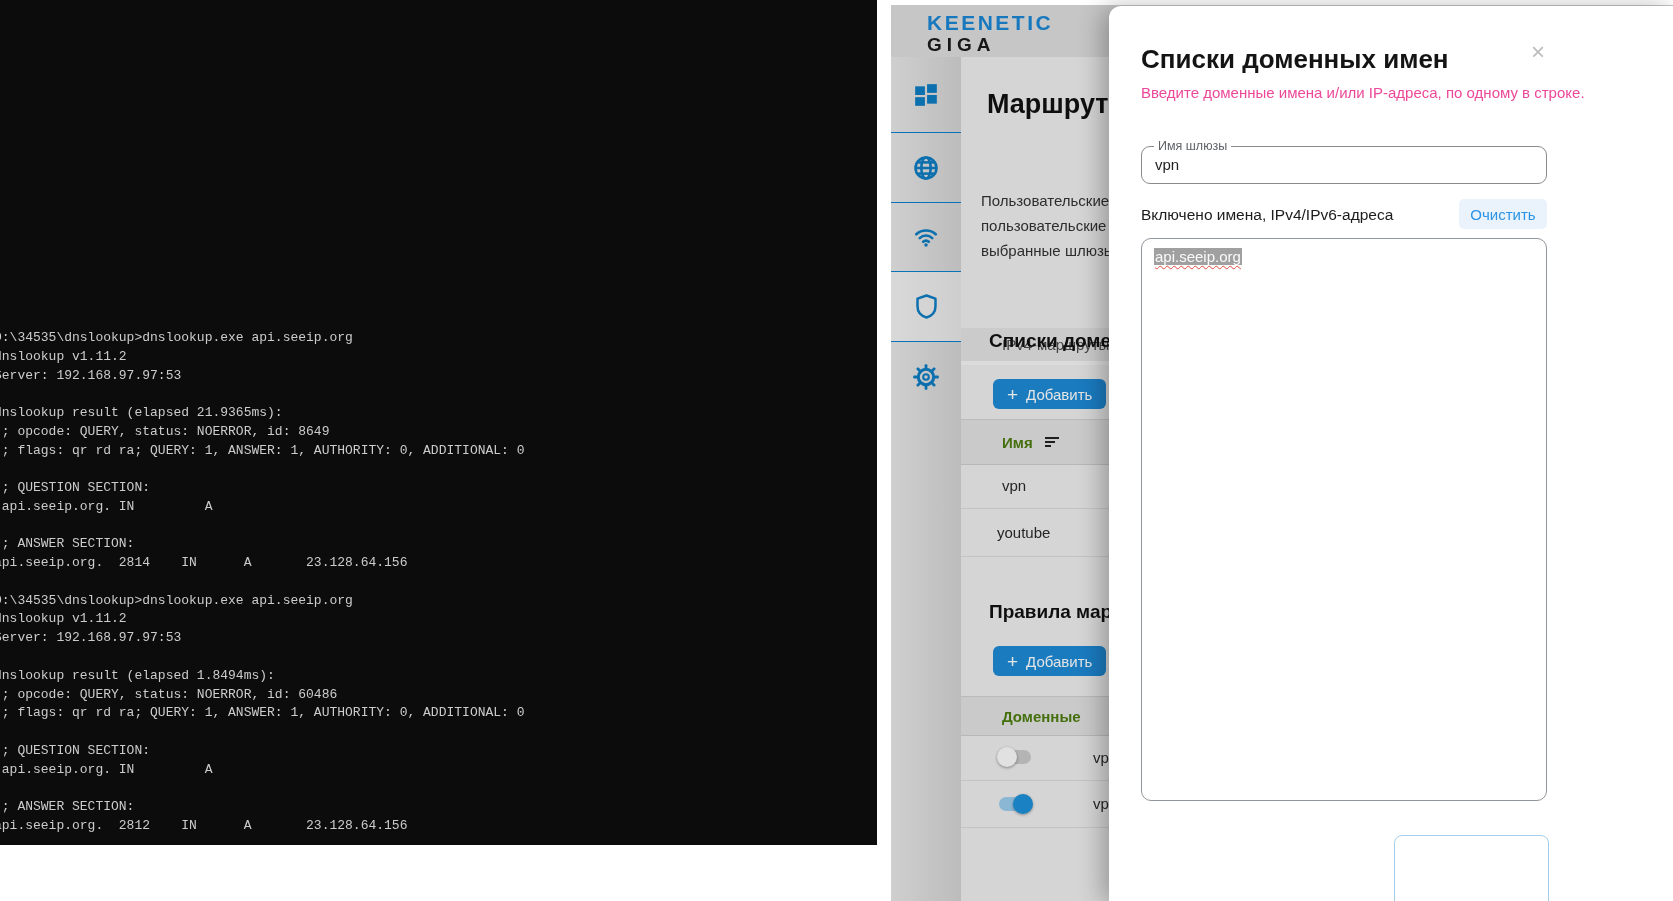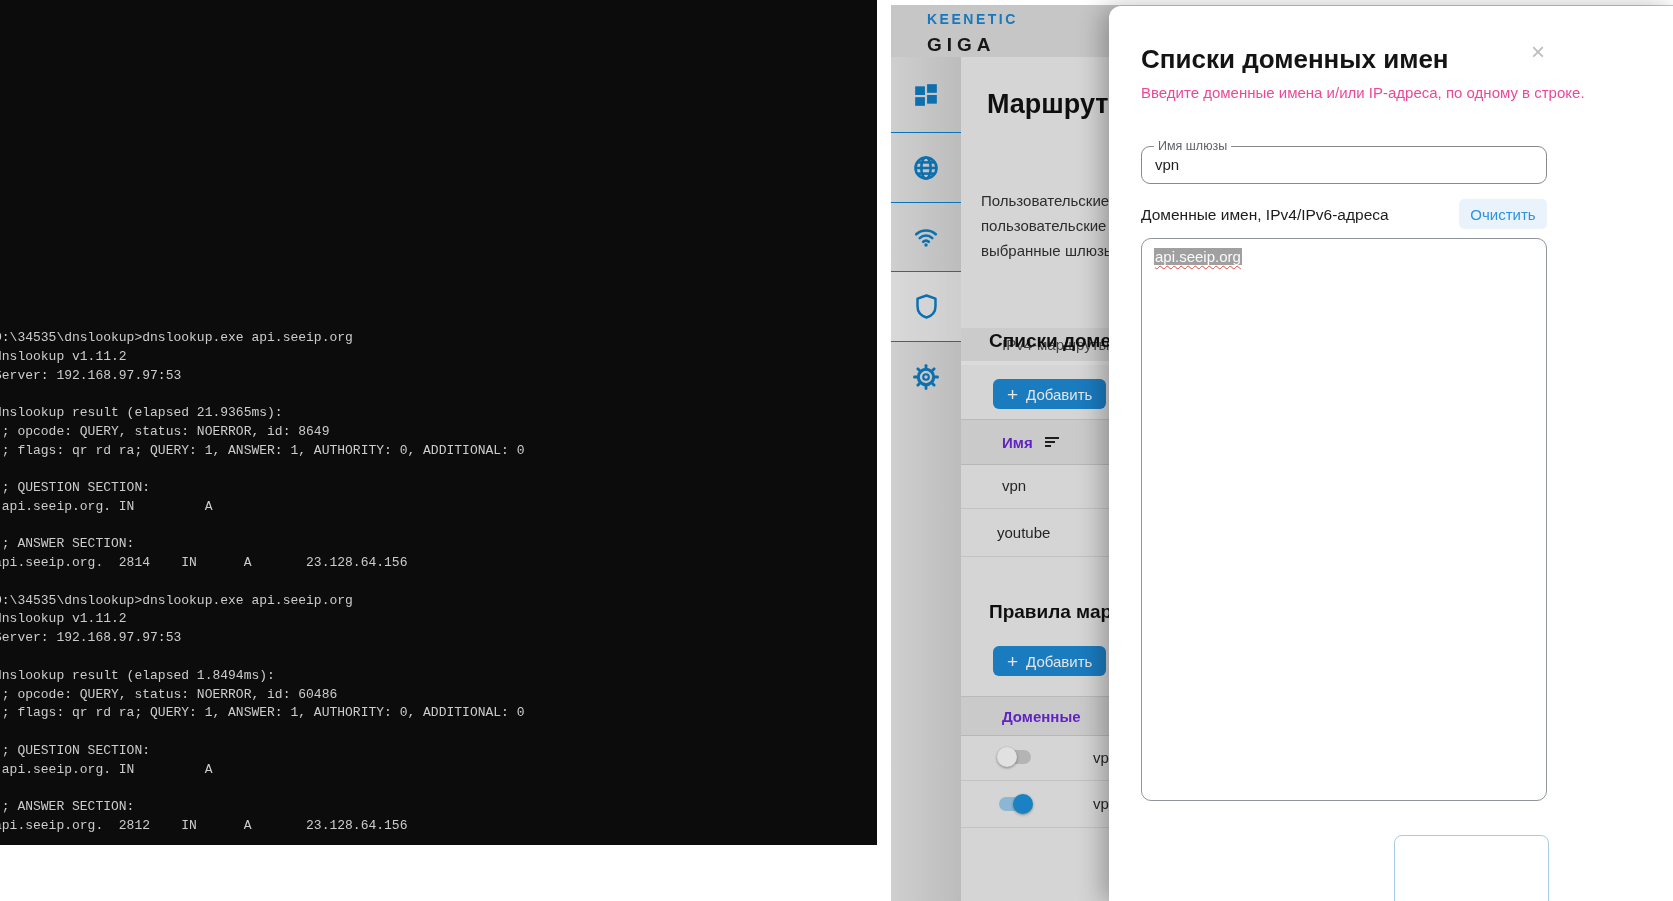--- a/index.html
+++ b/index.html
@@ -9,21 +9,21 @@
   
   .terminal{position:absolute;left:0;top:0;width:877px;height:845px;background:#0c0c0c;overflow:hidden;}
   .term-text{position:absolute;left:-6px;top:329px;}
   .tline{white-space:pre;font-family:"Liberation Mono","DejaVu Sans Mono",monospace;
          font-size:13px;line-height:18.77px;height:18.77px;color:#cccccc;}
 
   
   .ui-region{position:absolute;left:891px;top:0;width:782px;height:901px;background:#ffffff;}
   .page{position:absolute;left:0;top:5px;width:782px;height:896px;background:#eeeeee;overflow:hidden;}
   .page-header{position:absolute;left:0;top:0;width:100%;height:52px;background:#dddddd;}
-  .brand{position:absolute;left:36px;top:6px;font-size:14px;font-weight:800;letter-spacing:2.5px;color:#1b86d4;}
+  .brand{position:absolute;left:36px;top:6px;font-size:21px;font-weight:800;letter-spacing:2.5px;color:#1b86d4;}
   .model{position:absolute;left:36px;top:29px;font-size:19px;font-weight:600;letter-spacing:5px;color:#1a1a1a;}
 
   .sidebar{position:absolute;left:0;top:52px;width:70px;height:844px;
            background:linear-gradient(to right,#e7e7e7,#d2d2d2);}
   .side-item{position:relative;width:70px;display:flex;align-items:center;justify-content:center;
              border-bottom:1px solid #0c81cd;}
   .side-item.last{border-bottom:none;}
   .side-item.selected{background:rgba(255,255,255,0.45);}
   .side-item svg{display:block;}
 
@@ -34,21 +34,21 @@
   .tabstrip{height:32px;background:#e3e3e3;border-bottom:4px solid #f4f4f4;display:flex;align-items:center;}
   .tab-label{padding-left:41px;font-size:15px;color:#4a4a4a;white-space:nowrap;}
   .section-heading{font-size:19px;font-weight:700;color:#111;padding-left:28px;white-space:nowrap;}
   .btn-row{display:flex;gap:8px;padding-left:32px;}
   .btn-primary{height:30px;background:#1d8ad5;color:#fff;border:none;border-radius:6px;
                font-size:15px;font-family:inherit;display:flex;align-items:center;gap:8px;padding:0 14px;}
   .btn-primary .plus{font-size:19px;font-weight:400;line-height:1;}
   .btn-ghost{height:30px;width:60px;background:#e4e4e4;border-radius:6px;}
   .thead{background:#e1e1e1;border-top:1px solid #d0d0d0;border-bottom:1px solid #cccccc;
          display:flex;align-items:center;}
-  .th{font-size:15px;font-weight:700;color:#6d28d9;white-space:nowrap;}
+  .th{font-size:15px;font-weight:700;color:#4d7c0f;white-space:nowrap;}
   .trow{display:flex;align-items:center;border-bottom:1px solid #dadada;}
   .td{font-size:15px;color:#2a2a2a;white-space:nowrap;}
   .sort-icon{display:inline-block;margin-left:12px;}
   .sort-icon i{display:block;background:#222;height:2px;margin-bottom:2px;}
 
   
   .toggle{position:relative;width:36px;height:20px;}
   .toggle .track{position:absolute;left:2px;top:3px;width:32px;height:14px;border-radius:7px;background:#c9c9c9;}
   .toggle .knob{position:absolute;top:0;width:20px;height:20px;border-radius:50%;background:#fbfbfb;
                 box-shadow:0 1px 3px rgba(0,0,0,.4);left:0;}
@@ -266,21 +266,21 @@
 <div class="modal">
   <div class="modal-close">×</div>
   <div class="modal-title">Списки доменных имен</div>
   <div class="modal-sub sub1">Введите доменные имена и/или IP-адреса, по одному в строке.</div>
 
   <div class="field">
     <span class="field-label">Имя шлюзы</span>
     <span class="field-value">vpn</span>
   </div>
 
-  <div class="domains-label">Доменные имен, IPv4/IPv6-адреса</div>
+  <div class="domains-label">Включено имена, IPv4/IPv6-адреса</div>
   <button class="clear-btn">Очистить</button>
 
   <div class="domains-area">
     <div class="domain-entry">
       <span class="sel">api.seeip.org</span>
     </div>
   </div>
 
   <div class="save-btn"></div>
 </div>

